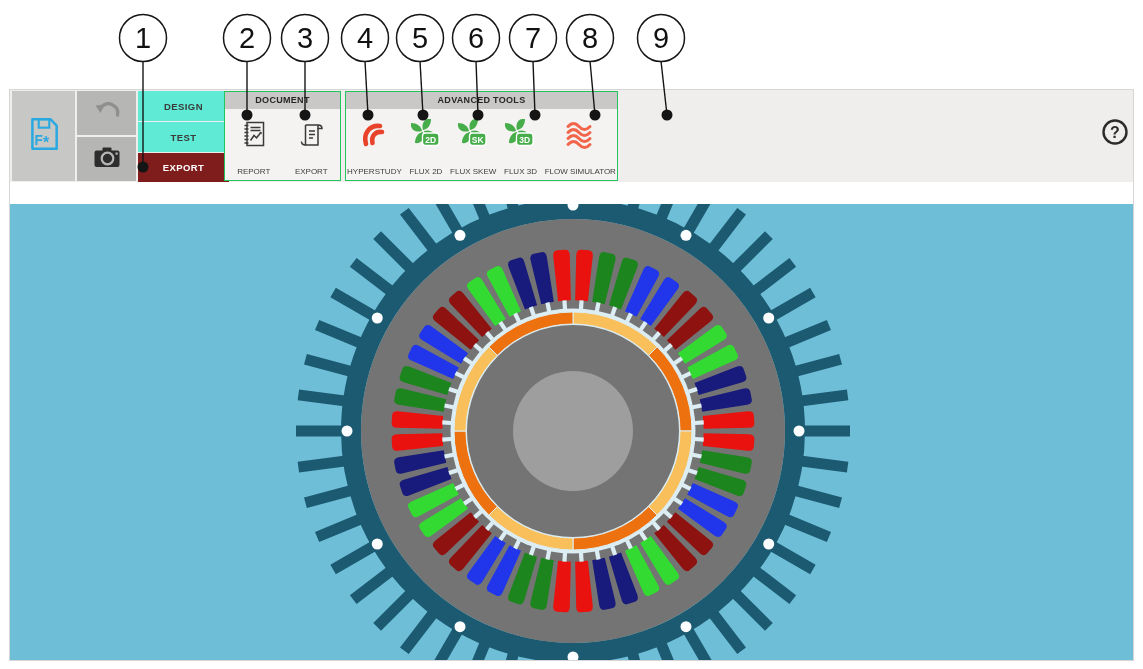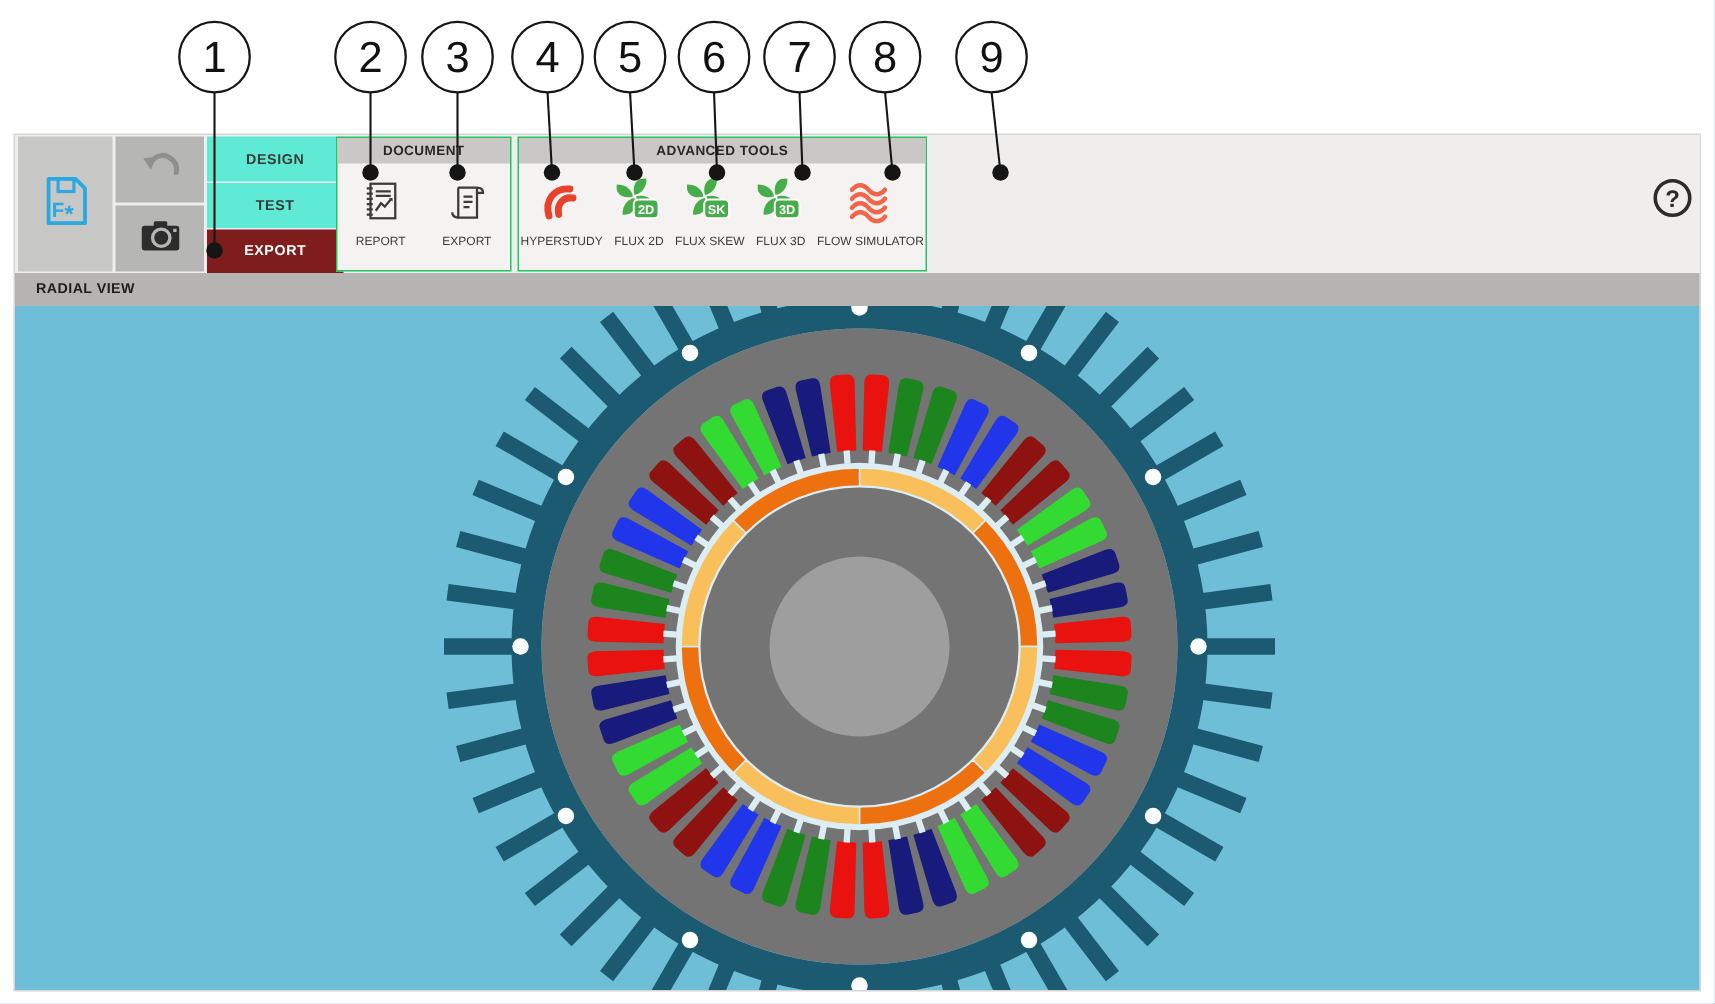--- a/index.html
+++ b/index.html
@@ -16,21 +16,21 @@
   #tab-test{top:32px;height:30px;}
   #tab-export{top:63px;background:#7f1d1d;color:#ffffff;}
   .panel{position:absolute;top:1px;height:90px;background:#f4f3f1;border:1px solid #22c55e;box-sizing:border-box;}
   #panel-document{left:214px;width:117px;}
   #panel-advanced{left:335px;width:273px;}
   #panel-system{left:631px;width:58px;}
   .panel-header{height:17px;background:#c9c8c6;color:#272727;font-size:9px;font-weight:bold;
     letter-spacing:.3px;text-align:center;line-height:17px;}
   .panel-body{display:flex;justify-content:space-around;align-items:flex-start;padding-top:10px;}
   .tool{display:flex;flex-direction:column;align-items:center;min-width:44px;cursor:default;}
-  .tool-lb{font-size:8px;color:#3b3b3b;margin-top:2px;white-space:nowrap;}
+  .tool-lb{font-size:8px;color:#3b3b3b;margin-top:14px;white-space:nowrap;}
   #help-btn{left:1091px;top:30px;width:28px;height:28px;}
   #radial-bar{position:absolute;left:0;top:92px;width:1123px;height:22px;background:#b5b4b2;
     color:#1d1d1d;font-size:9.5px;font-weight:bold;letter-spacing:.3px;line-height:22px;padding-left:14px;box-sizing:border-box;}
   #viewport{position:absolute;left:0;top:114px;width:1123px;height:456px;background:#6fbed8;overflow:hidden;}
   #callout-svg{position:absolute;left:0;top:0;width:1143px;height:669px;z-index:5;pointer-events:none;}
   svg text{font-family:"Liberation Sans",sans-serif;}
 </style>
 </head>
 <body>
 
@@ -176,23 +176,20 @@
     <div id="help-btn" class="btn">
       <span>
         <svg width="30" height="30" viewBox="0 0 30 30">
           <circle cx="15" cy="15" r="11.5" fill="none" stroke="#2b2b2b" stroke-width="2.4"></circle>
           <text x="15" y="21" text-anchor="middle" font-size="16" font-weight="bold" fill="#2b2b2b">?</text>
         </svg>
       </span>
     </div>
   </div>
 
-  <div id="radial-bar">
-    <span>RADIAL VIEW</span>
-  </div>
 
   <div id="viewport">
     <svg id="motor-svg" width="1123" height="456" viewBox="0 0 1123 456">
         <g transform="translate(563,227)">
           <g transform="rotate(0)">
             <rect x="-5.5" y="-277" width="11" height="56" fill="#1b5a70"></rect>
           </g>
           <g transform="rotate(7.5)">
             <rect x="-5.5" y="-277" width="11" height="56" fill="#1b5a70"></rect>
           </g>

